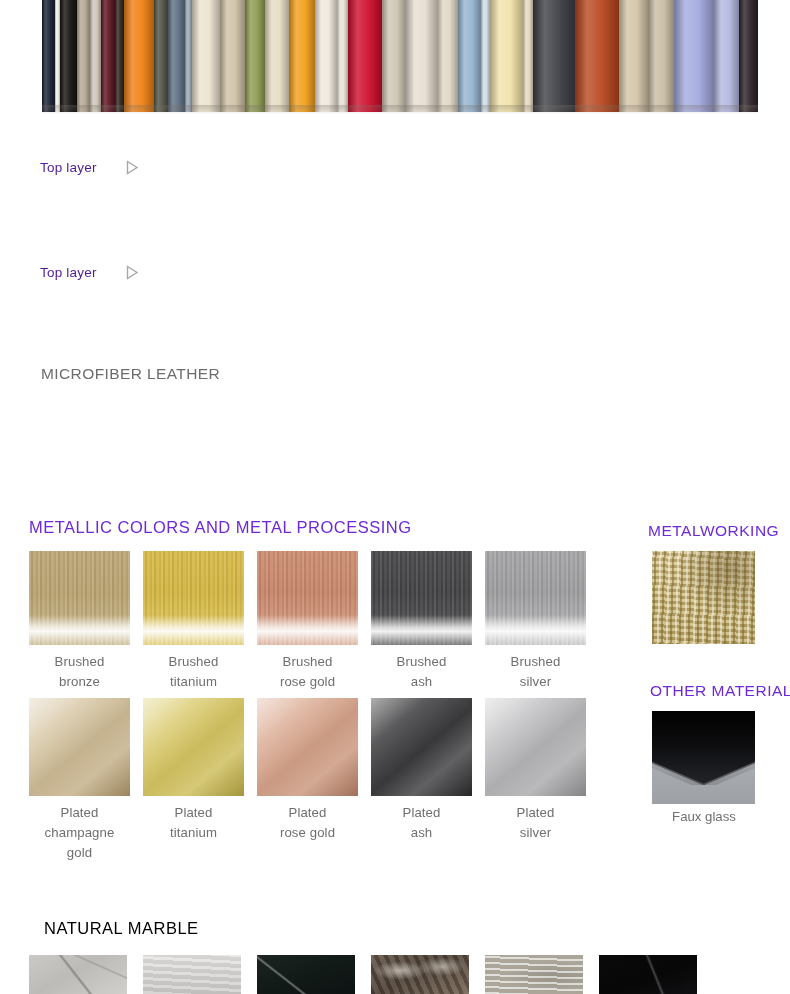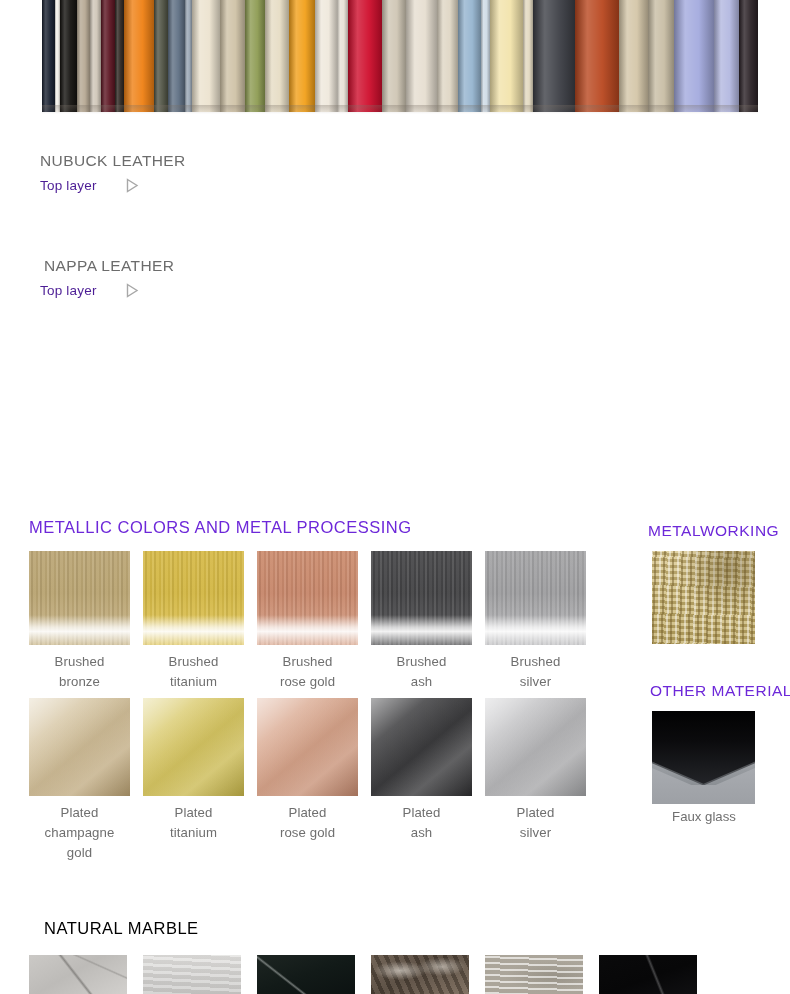--- a/index.html
+++ b/index.html
@@ -379,62 +379,61 @@
     <div class="roll-strip" style="width: 5.6266%; background: rgb(163, 170, 222);"></div>
     <div class="roll-strip" style="width: 3.58056%; background: rgb(179, 184, 224);"></div>
     <div class="roll-strip" style="width: 2.55754%; background: rgb(42, 33, 38);"></div>
   </div>
 <div id="roll-banner-shadow"></div>
 
 <div id="leather-section">
 
   <div class="leather-row" style="top:0px;height:104px">
     <div class="leather-label-block" style="top:20px">
-      <div class="leather-title">NUBUCK LEATHER</div>
       <div class="leather-sub-line">
         <span class="leather-sub">Top layer</span>
         <span class="play-tri">
           <svg width="17" height="17" viewBox="0 0 17 17">
               <polygon points="4.5,2.5 14,8.5 4.5,14.5" fill="none" stroke="#a8a8a8" stroke-width="1.4"></polygon>
             </svg>
         </span>
       </div>
     </div>
     <div class="swatch-strip" style="top:12px">
       <div class="sw nb-tan" style="background-color: rgb(180, 129, 95);"></div>
       <div class="sw nb-grey" style="background-color: rgb(166, 164, 162);"></div>
       <div class="sw nb-olive" style="background-color: rgb(61, 66, 49);"></div>
       <div class="sw nb-gold" style="background-color: rgb(207, 169, 79);"></div>
       <div class="sw nb-red" style="background-color: rgb(192, 24, 55);"></div>
     </div>
   </div>
 
   <div class="leather-row" style="top:105px;height:106px">
     <div class="leather-label-block" style="top:20px">
-      <div class="leather-title" style="margin-left:4px">NAPPA LEATHER</div>
       <div class="leather-sub-line">
         <span class="leather-sub">Top layer</span>
         <span class="play-tri">
           <svg width="17" height="17" viewBox="0 0 17 17">
               <polygon points="4.5,2.5 14,8.5 4.5,14.5" fill="none" stroke="#a8a8a8" stroke-width="1.4"></polygon>
             </svg>
         </span>
       </div>
     </div>
     <div class="swatch-strip" style="top:9px">
       <div class="sw np-roll np-brown" style="background-color: rgb(74, 51, 40);"></div>
       <div class="sw np-green" style="background-color: rgb(35, 64, 58);"></div>
       <div class="sw np-roll np-orange" style="background-color: rgb(176, 95, 51);"></div>
       <div class="sw np-roll np-red" style="background-color: rgb(201, 60, 28);"></div>
       <div class="sw np-roll np-plum" style="background-color: rgb(75, 38, 48);"></div>
     </div>
   </div>
 
   <div class="leather-row" style="top:211px;height:110px">
     <div class="leather-label-block" style="top:22px">
+      <div class="leather-title" style="margin-left:1px">MICROFIBER LEATHER</div>
     </div>
     <div class="swatch-strip" style="top:11px">
       <div class="sw mf-beige mf-grain" style="background-color: rgb(210, 182, 149);"></div>
       <div class="sw mf-brown mf-grain" style="background-color: rgb(122, 93, 59);"></div>
       <div class="sw mf-teal  mf-grain" style="background-color: rgb(93, 134, 146);"></div>
       <div class="sw mf-rust  mf-grain" style="background-color: rgb(91, 29, 5);"></div>
       <div class="sw mf-olive mf-grain" style="background-color: rgb(166, 155, 60);"></div>
     </div>
   </div>
 

